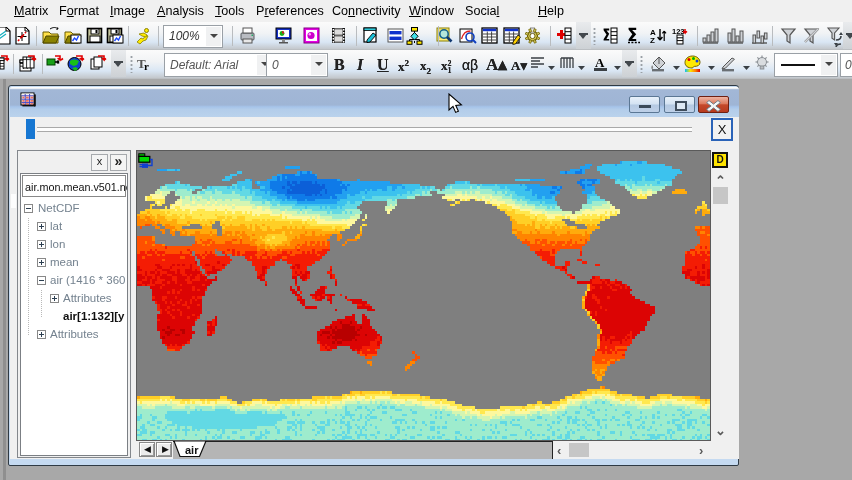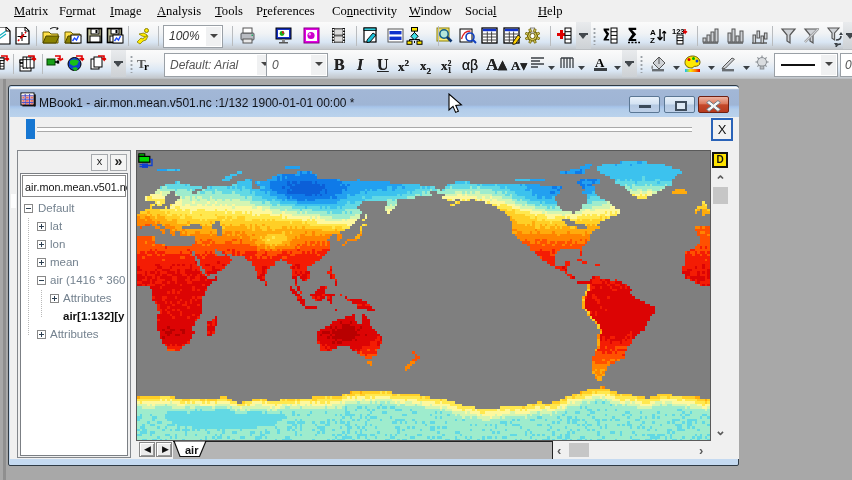--- a/index.html
+++ b/index.html
@@ -1,21 +1,21 @@
 <!DOCTYPE html>
 <html><head><meta charset="utf-8">
 <style>
   html,body{margin:0;padding:0;}
   body{width:852px;height:480px;position:relative;overflow:hidden;
        font-family:"Liberation Sans",sans-serif;background:#f0f0f0;}
   .abs{position:absolute;}
   
   #menubar{left:0;top:0;width:852px;height:22px;background:#f0f0f0;
            font-size:12.6px;color:#000;}
-  #menubar span{position:absolute;top:4px;white-space:pre;font-family:Liberation Serif, serif;}
+  #menubar span{position:absolute;top:4px;white-space:pre;}
   
   .tb{left:0;width:852px;background:linear-gradient(180deg,#fbfbfb 0%,#f1f3f5 40%,#d9e6f4 72%,#c3c7cb 97%,#b0b3b6 100%);}
   #tb1{top:22px;height:28px;}
   #tb2{top:50px;height:29px;border-bottom:1px solid #909397;}
   .sep{position:absolute;top:4px;width:1px;height:20px;background:#b9bcbf;}
   .grip{position:absolute;top:5px;width:3px;height:18px;
         background-image:radial-gradient(circle,#9aa0a6 1px,transparent 1.2px);
         background-size:3px 4px;}
   .ofl{position:absolute;top:0;width:15px;height:27px;background:linear-gradient(180deg,#e9ebed,#cdd1d5);}
   .ofl:after{content:"";position:absolute;left:3px;bottom:6px;border:4px solid transparent;border-top:5px solid #43484d;}
@@ -441,21 +441,20 @@
             <rect x="6" y="4.6" width="2.8" height="1.9"></rect>
             <rect x="10.4" y="4.6" width="2.8" height="1.9"></rect>
             <rect x="2.3" y="8" width="2.2" height="1.8"></rect>
             <rect x="6" y="8" width="2.8" height="1.8"></rect>
             <rect x="10.4" y="8" width="2.8" height="1.8"></rect>
             <rect x="2.3" y="11.1" width="2.2" height="1.4"></rect>
             <rect x="6" y="11.1" width="2.8" height="1.4"></rect>
             <rect x="10.4" y="11.1" width="2.8" height="1.4"></rect>
           </g>
         </svg></div>
-    <span class="abs" id="title">MBook1 - air.mon.mean.v501.nc :1/132 1900-01-01 00:00 *</span>
     <div class="wbtn blue" style="left:619px;width:31px;">
         <span style="position:absolute;left:9px;top:8px;width:12px;height:3px;background:#3a4a5a"></span>
       </div>
     <div class="wbtn blue" style="left:654px;width:31px;">
         <span style="position:absolute;left:10px;top:4px;width:8px;height:6px;border:2px solid #3f4d5c;background:#dde8f4"></span>
       </div>
     <div class="wbtn" id="closebtn" style="left:688px;width:31px;"><svg width="29" height="15">
           <path d="M10 3.5l4.5 3.6L19 3.5l2.4 2.2-4.5 3.3 4.5 3.2-2.4 2.3-4.5-3.6-4.5 3.6-2.4-2.3 4.5-3.2-4.5-3.3z" fill="#f4f6f8" stroke="#707a84" stroke-width="1"></path>
         </svg></div>
   </div>
@@ -471,21 +470,21 @@
 <div class="abs" id="lpanel">
   <div class="tbtn" style="left:73px;width:17px;">x</div>
   <div class="tbtn" style="left:92px;width:17px;font-weight:bold;font-size:14px;line-height:13px;">»</div>
   <div id="treebox">
     <div class="abs" style="left:1px;top:1px;width:104px;height:22px;border:1px solid #888;box-sizing:border-box;font-size:10.8px;color:#111;">
       <span style="position:absolute;left:2px;top:5px;white-space:pre;">air.mon.mean.v501.nc</span>
     </div>
     <div id="treerows">
         <div class="abs" style="left:7px;top:44px;width:1px;height:117px;border-left:1px dotted #b9b9b9"></div>
         <div class="abs" style="left:20px;top:116px;width:1px;height:27px;border-left:1px dotted #b9b9b9"></div>
-        <div class="trow" style="top:26px"><span class="pm " style="left:3px;top:4px"><i></i></span><span style="position:absolute;left:17px;top:2px;">Default</span></div>
+        <div class="trow" style="top:26px"><span class="pm " style="left:3px;top:4px"><i></i></span><span style="position:absolute;left:17px;top:2px;">NetCDF</span></div>
         <div class="trow" style="top:44px"><span class="pm p" style="left:16px;top:4px"><i></i><i class="v"></i></span><span style="position:absolute;left:29px;top:2px;">lat</span></div>
         <div class="trow" style="top:62px"><span class="pm p" style="left:16px;top:4px"><i></i><i class="v"></i></span><span style="position:absolute;left:29px;top:2px;">lon</span></div>
         <div class="trow" style="top:80px"><span class="pm p" style="left:16px;top:4px"><i></i><i class="v"></i></span><span style="position:absolute;left:29px;top:2px;">mean</span></div>
         <div class="trow" style="top:98px"><span class="pm " style="left:16px;top:4px"><i></i></span><span style="position:absolute;left:29px;top:2px;">air (1416 * 360 *</span></div>
         <div class="trow" style="top:116px"><span class="pm p" style="left:29px;top:4px"><i></i><i class="v"></i></span><span style="position:absolute;left:42px;top:2px;">Attributes</span></div>
         <div class="trow" style="top:134px"><span style="position:absolute;left:42px;top:2px;font-weight:bold;color:#111;">air[1:132][y</span></div>
         <div class="trow" style="top:152px"><span class="pm p" style="left:16px;top:4px"><i></i><i class="v"></i></span><span style="position:absolute;left:29px;top:2px;">Attributes</span></div>
       </div>
   </div>
 </div>

